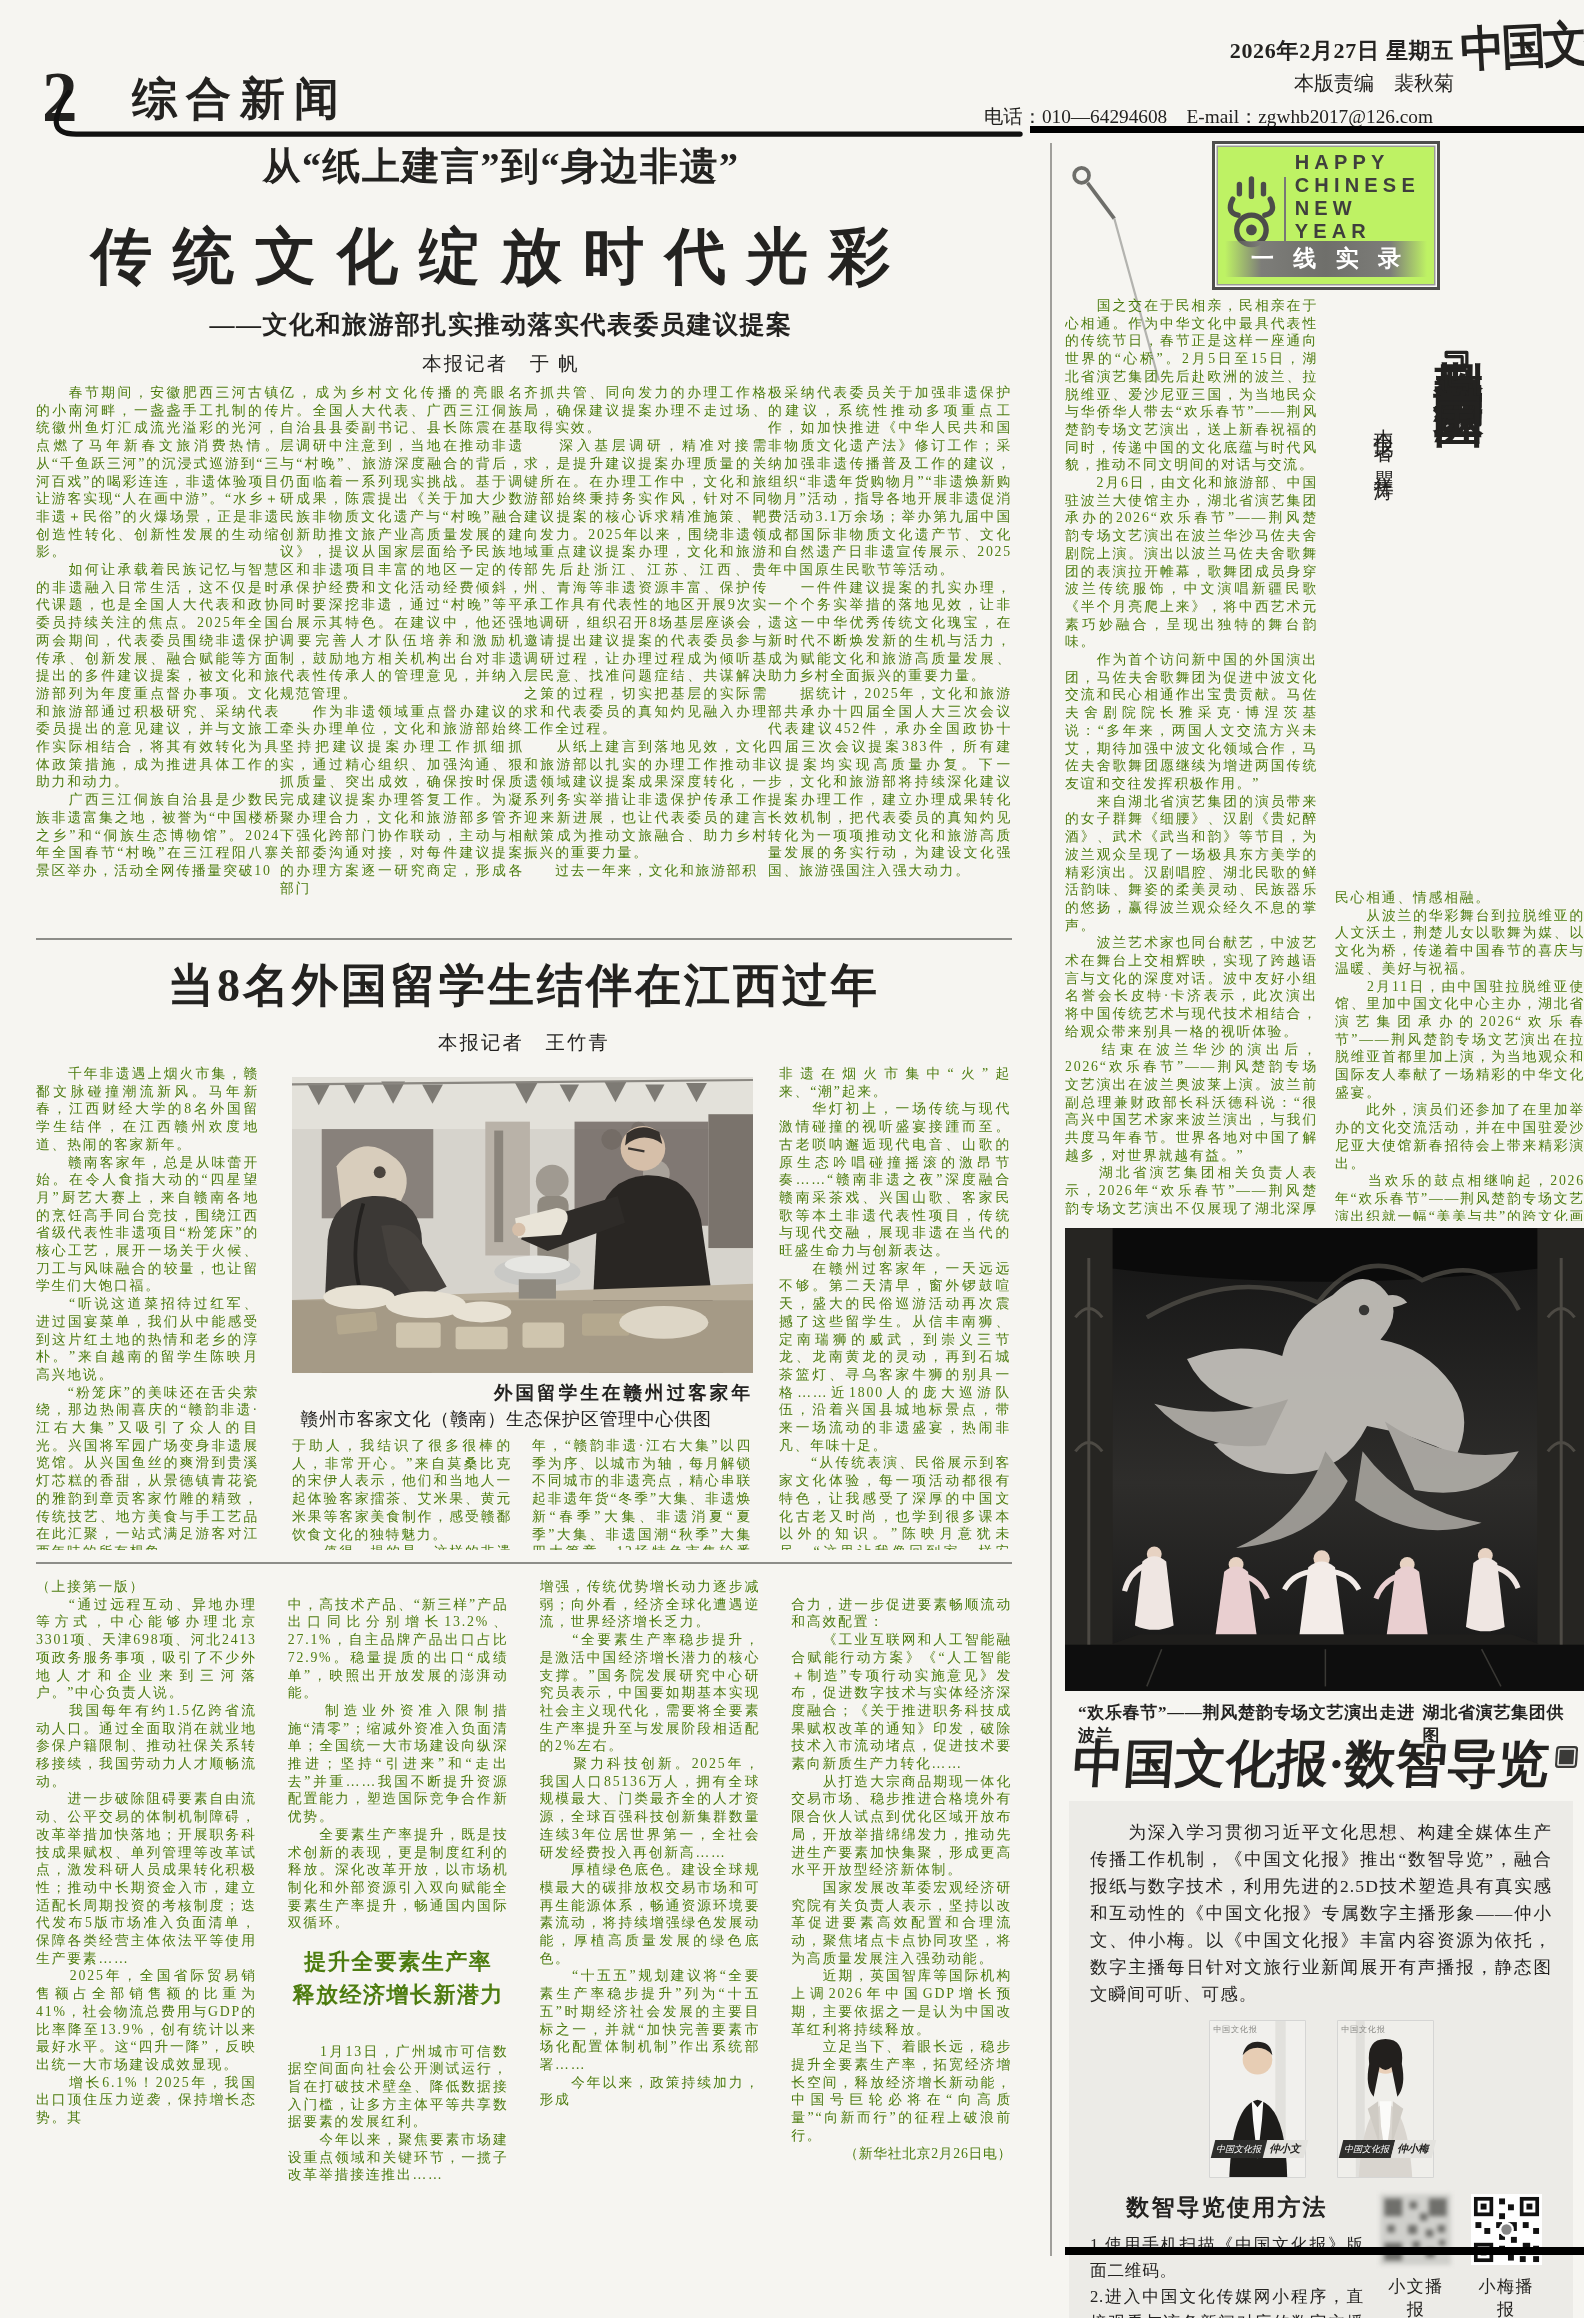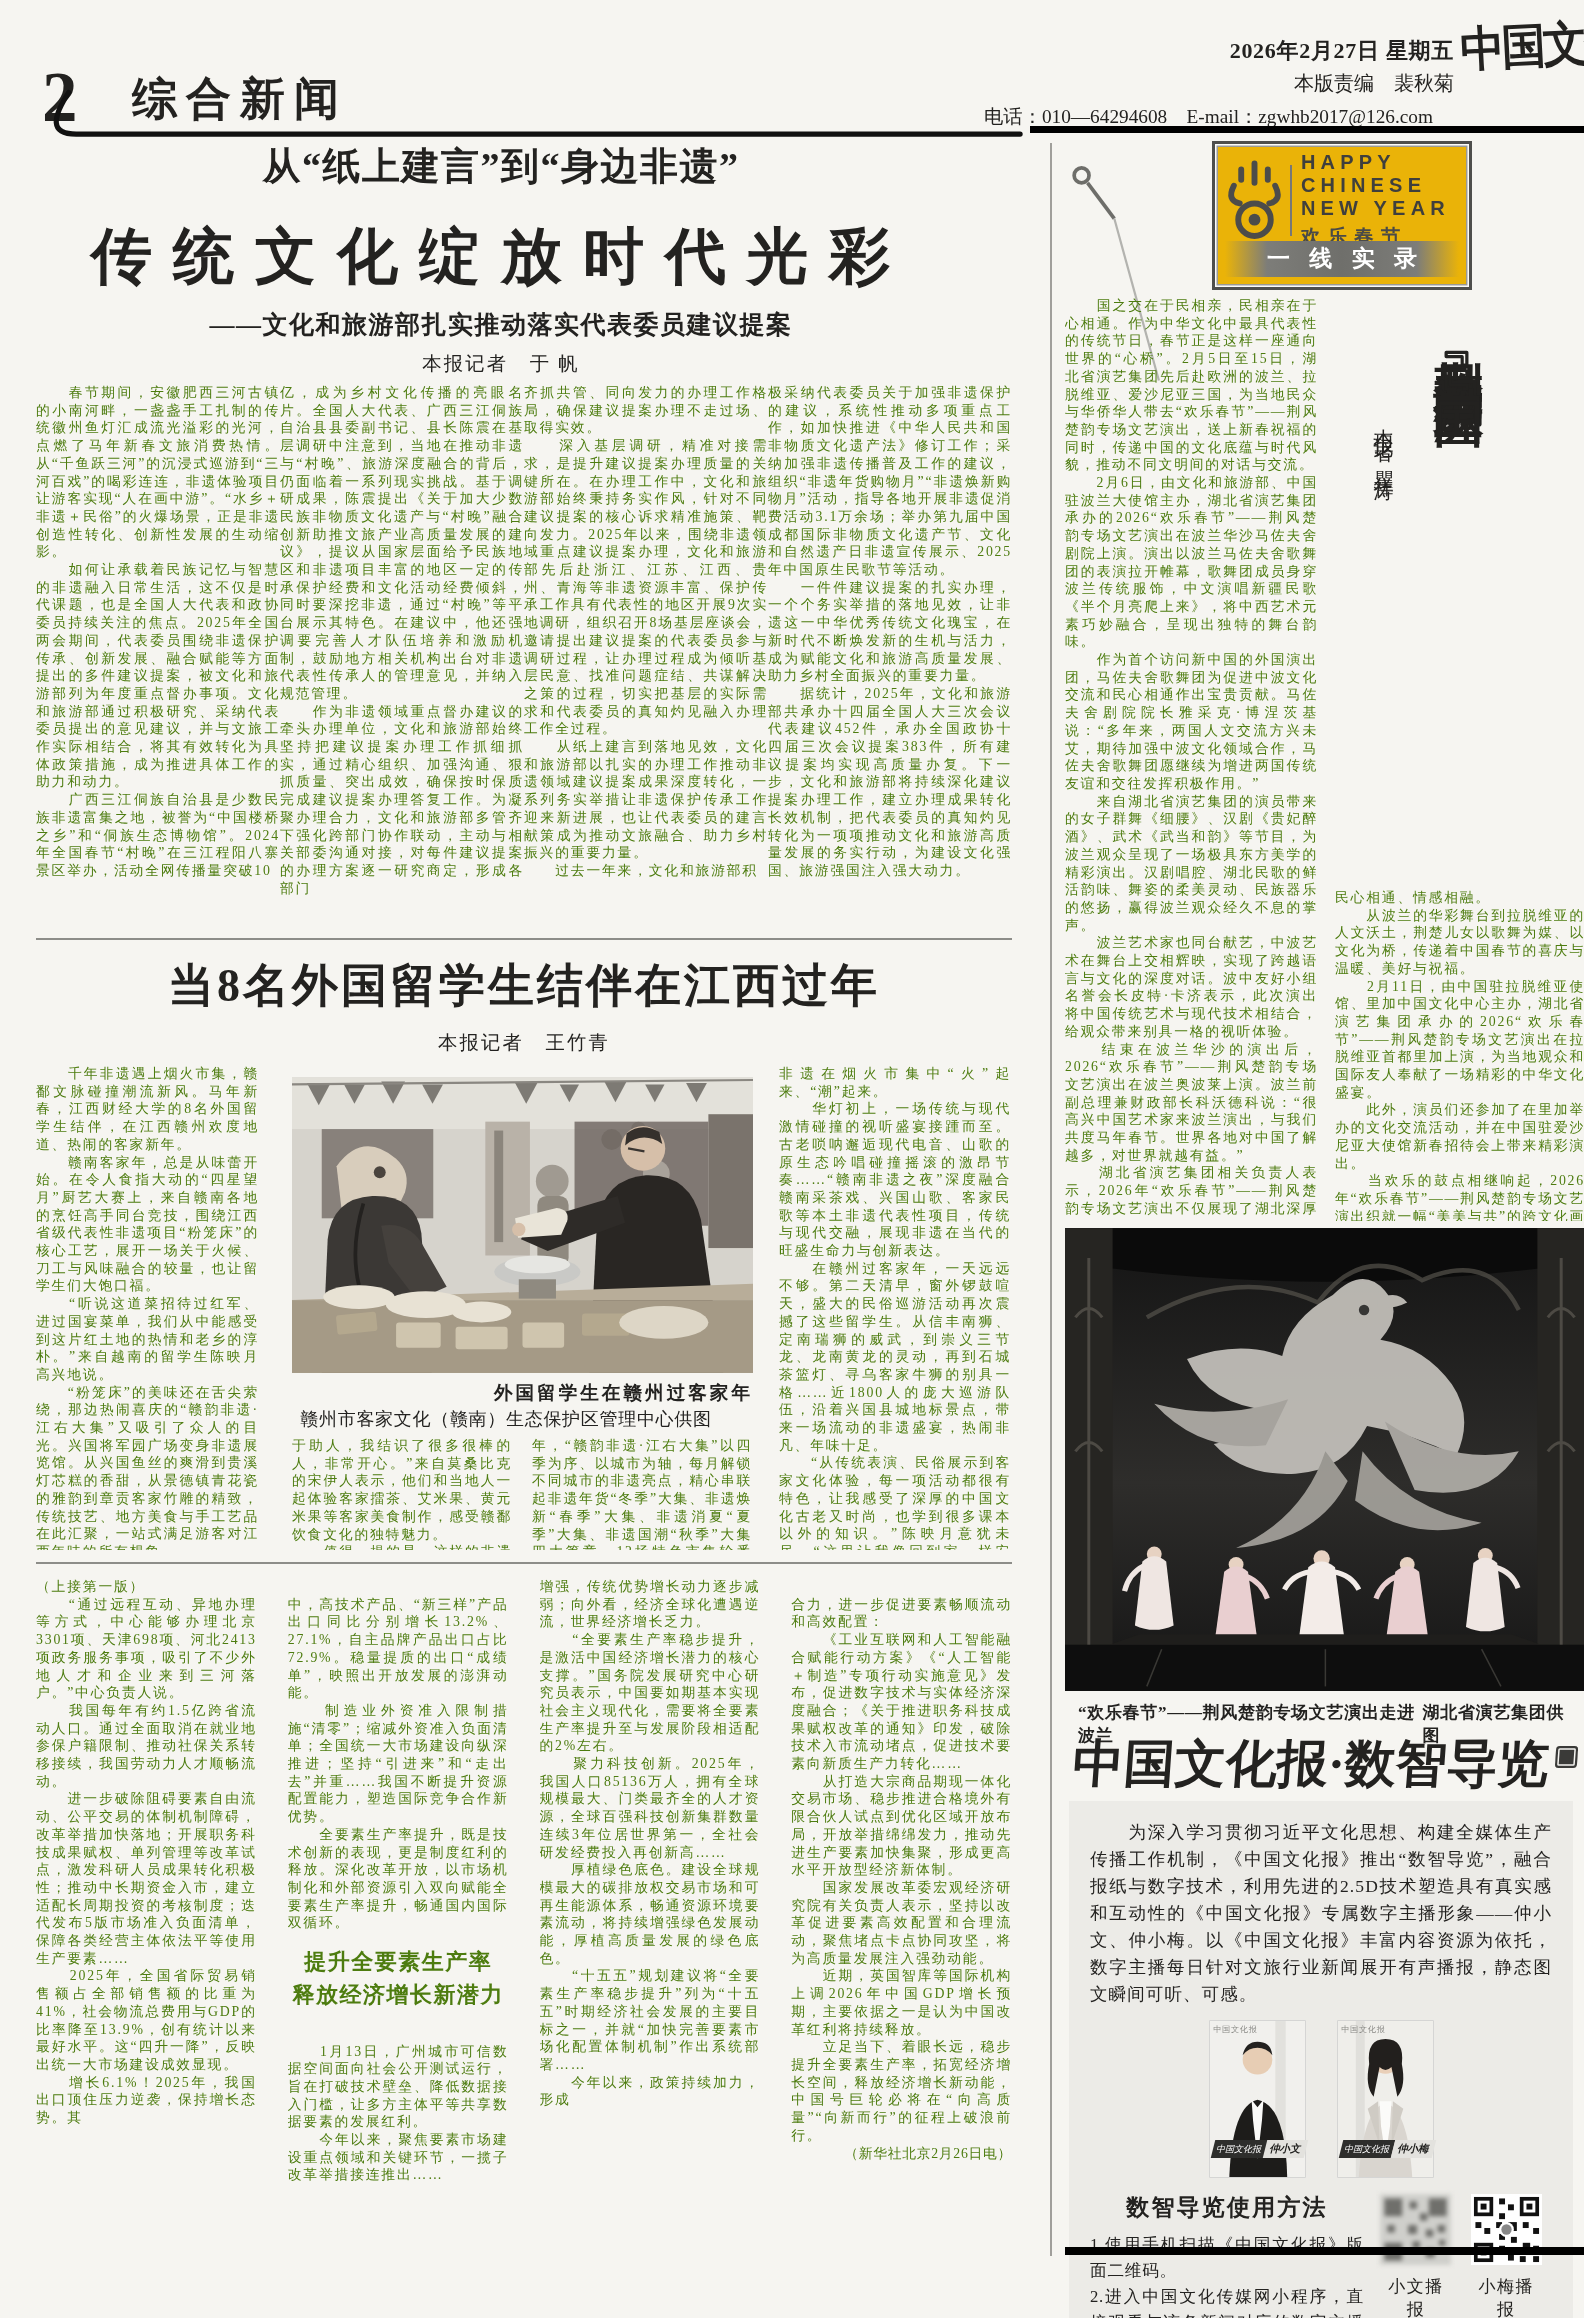--- a/index.html
+++ b/index.html
@@ -41,22 +41,22 @@
   .mid-col4{left:779px;top:1065px;width:232px;height:485px;}
   
   .r-bottom{left:36px;top:1562px;width:976px;}
   .bottom-cols{left:36px;top:1578px;width:976px;height:703px;display:flex;gap:31px;}
   .bottom-cols .col{flex:1 1 0;height:100%;}
   .inset{margin:13.4px 0;text-align:center;font-weight:bold;font-size:22px;line-height:33px;letter-spacing:1.5px;
          font-family:"Liberation Sans","DejaVu Sans",sans-serif;white-space:normal;}
   .endnote{text-align:right;letter-spacing:0.7px;}
   
   .vdiv{left:1050px;top:143px;width:1.5px;height:2113px;background:#a09f9b;}
-  .happy-box{left:1212px;top:141px;width:222px;height:143px;border:3px solid #4e4e4c;background:#eab308;
-             box-shadow:inset 0 0 0 1.5px #fbfbf9, inset 0 0 0 3px #9a9a96;padding-left:32px;}
+  .happy-box{left:1212px;top:141px;width:222px;height:143px;border:3px solid #4e4e4c;background:#bef264;
+             box-shadow:inset 0 0 0 1.5px #fbfbf9, inset 0 0 0 3px #9a9a96;}
   .happy-inner{position:absolute;left:7.4px;top:7.4px;right:7.4px;display:flex;align-items:center;}
   .happy-divider{width:1.5px;height:71px;background:#777;margin:0 9px 0 3px;}
   .happy-en{font-family:"Liberation Sans","DejaVu Sans",sans-serif;font-weight:bold;color:#3f3f3d;
             font-size:20px;line-height:23px;letter-spacing:5.2px;}
   .happy-cn{font-size:19.3px;font-weight:bold;color:#4a4a48;letter-spacing:7.4px;margin-top:3px;}
   .happy-banner{position:absolute;left:10.4px;right:10.4px;bottom:10.4px;height:36px;line-height:36px;text-align:center;
             color:#fff;font-size:23px;font-weight:bold;letter-spacing:19.3px;text-indent:19.3px;
             background:linear-gradient(90deg,rgba(125,125,121,0) 0%,#7d7d79 18%,#6f6f6b 50%,#7d7d79 82%,rgba(125,125,121,0) 100%);}
   .r-colA{left:1065px;top:297px;width:253px;height:922px;}
   .r-byline-vert{left:1371px;top:413px;height:312px;writing-mode:vertical-rl;text-orientation:upright;

